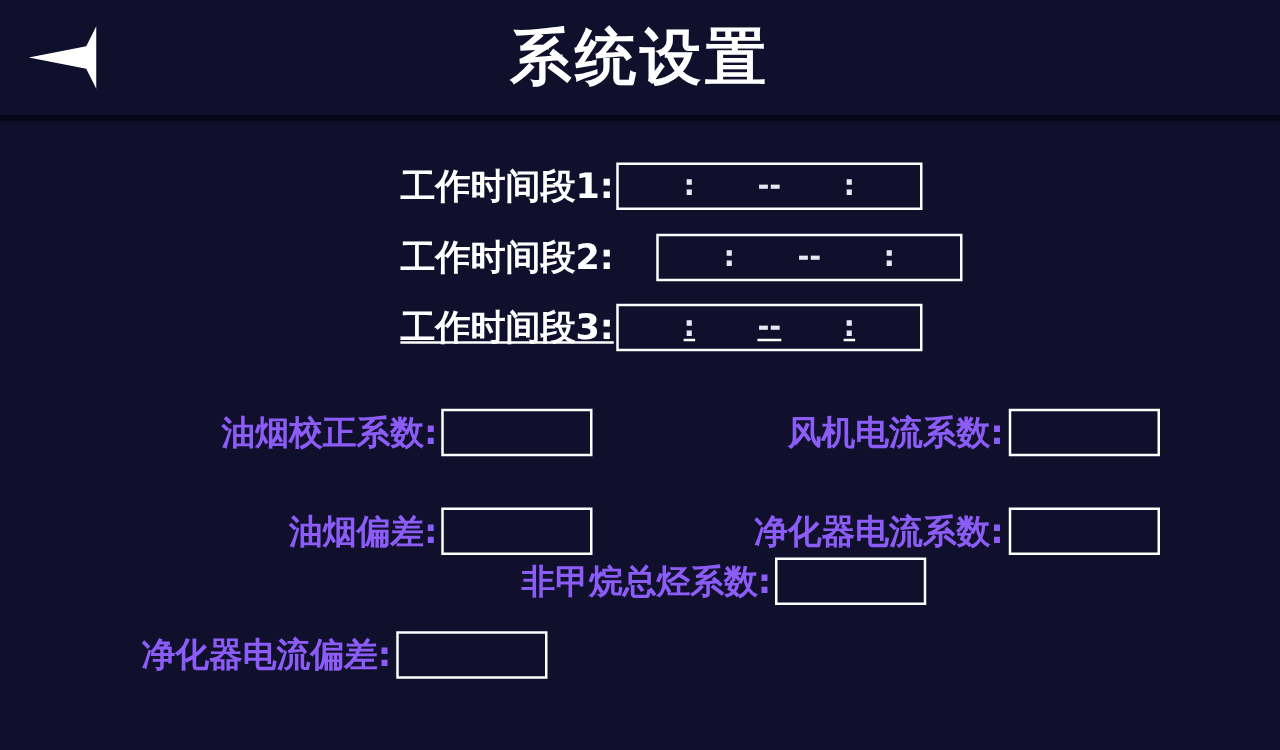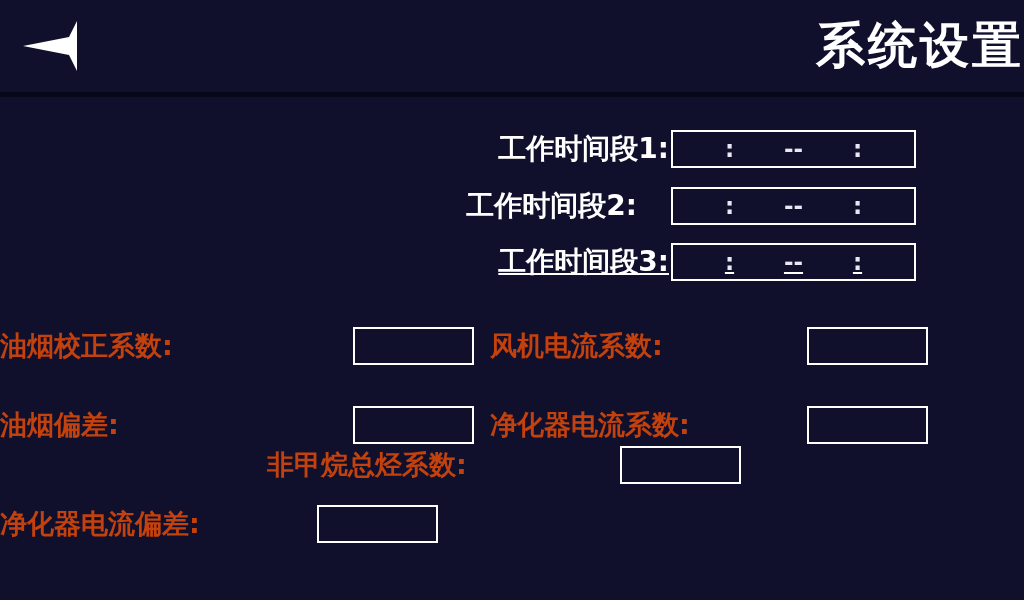--- a/index.html
+++ b/index.html
@@ -49,21 +49,21 @@
 
   .back-button svg { display: block; }
 
   .title-text {
     position: absolute;
     left: 0;
     top: 0;
     width: 1024px;
     height: 92px;
     line-height: 92px;
-    text-align: right;
+    text-align: center;
     font-size: 49px;
     font-weight: bold;
     letter-spacing: 3px;
     color: #ffffff;
     white-space: nowrap;
   }
 
   .header-rule {
     position: absolute;
     left: 0;
@@ -95,25 +95,24 @@
   .time-section {
     position: absolute;
     left: 0;
     top: 0;
     width: 1024px;
   }
 
   .time-row {
     position: absolute;
     left: 0;
-    width: 916px;
+    width: 1024px;
     height: 40px;
     display: flex;
     align-items: center;
-    justify-content: flex-end;
   }
 
   .time-row.r0 { top: 29px; }
   .time-row.r1 { top: 86px; gap: 32px; }
   .time-row.r2 { top: 142px; text-decoration: underline; }
 
   .time-label {
     width: 493px;
     text-align: right;
     padding-right: 2px;
@@ -175,24 +174,25 @@
     display: flex;
     align-items: center;
     height: 42px;
   }
 
   .param-cell.left  { width: 490px; }
   .param-cell.right { width: 534px; }
 
   .param-label {
     flex: 1 1 auto;
+    text-align: right;
     padding-right: 3px;
     font-size: 27px;
     font-weight: bold;
-    color: #c2410c;
+    color: #8b5cf6;
     white-space: nowrap;
   }
 
   .param-box {
     flex: 0 0 auto;
     width: 121px;
     height: 38px;
     border: 2px solid #ffffff;
     background: #100f2c;
     cursor: text;

